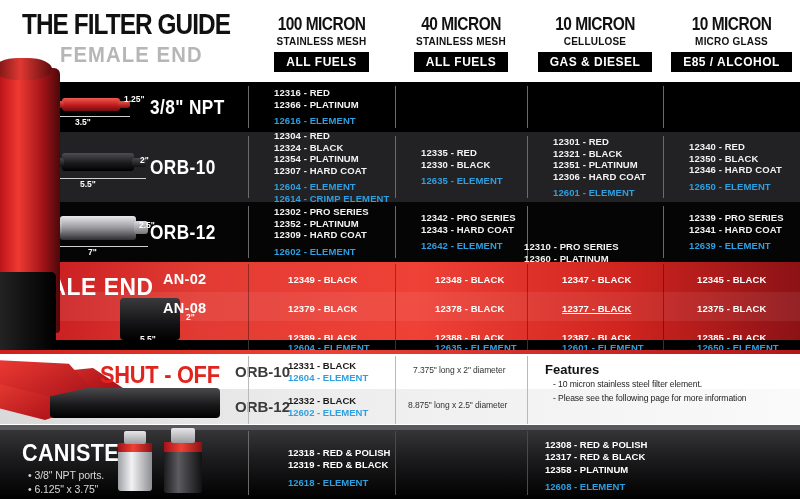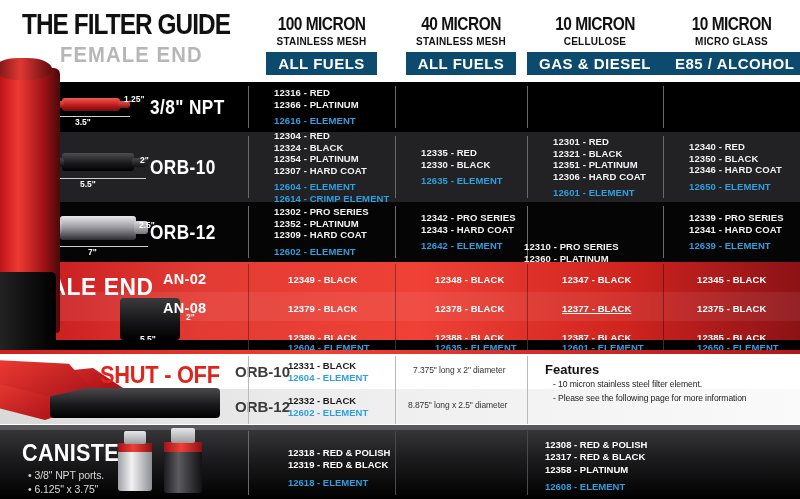--- a/index.html
+++ b/index.html
@@ -15,22 +15,22 @@
          transform:scaleX(.84);transform-origin:left center;white-space:nowrap;}
   .subtitle{position:absolute;left:60px;top:42px;font-size:22px;font-weight:bold;
          letter-spacing:1.2px;color:#b6b6b6;transform:scaleX(.92);
          transform-origin:left center;white-space:nowrap;}
 
   .colhead{position:absolute;top:14px;text-align:center;}
   .colhead .micron{font-size:18px;font-weight:bold;letter-spacing:-0.6px;color:#111;
          transform:scaleX(.86);display:block;white-space:nowrap;}
   .colhead .mat{font-size:10px;font-weight:bold;letter-spacing:.2px;color:#111;
          display:block;margin-top:1px;white-space:nowrap;}
-  .colhead .fuel{display:inline-block;margin-top:5px;background:#0c4a6e;color:#fff;
-         font-size:15px;font-weight:bold;letter-spacing:.5px;padding:3px 12px 3px 12px;
+  .colhead .fuel{display:inline-block;margin-top:5px;background:#000000;color:#fff;
+         font-size:12px;font-weight:bold;letter-spacing:.5px;padding:3px 12px 3px 12px;
          white-space:nowrap;}
 
   
   .fsec{position:absolute;left:0;top:82px;width:800px;height:180px;background:#000;}
   .frow{position:absolute;left:0;width:800px;}
   .frow.r0{top:0;height:50px;background:#000;}
   .frow.r1{top:50px;height:70px;background:#222224;}
   .frow.r2{top:120px;height:60px;background:#050505;}
 
   .leftart{position:absolute;left:0;top:0;width:248px;height:100%;overflow:hidden;}

